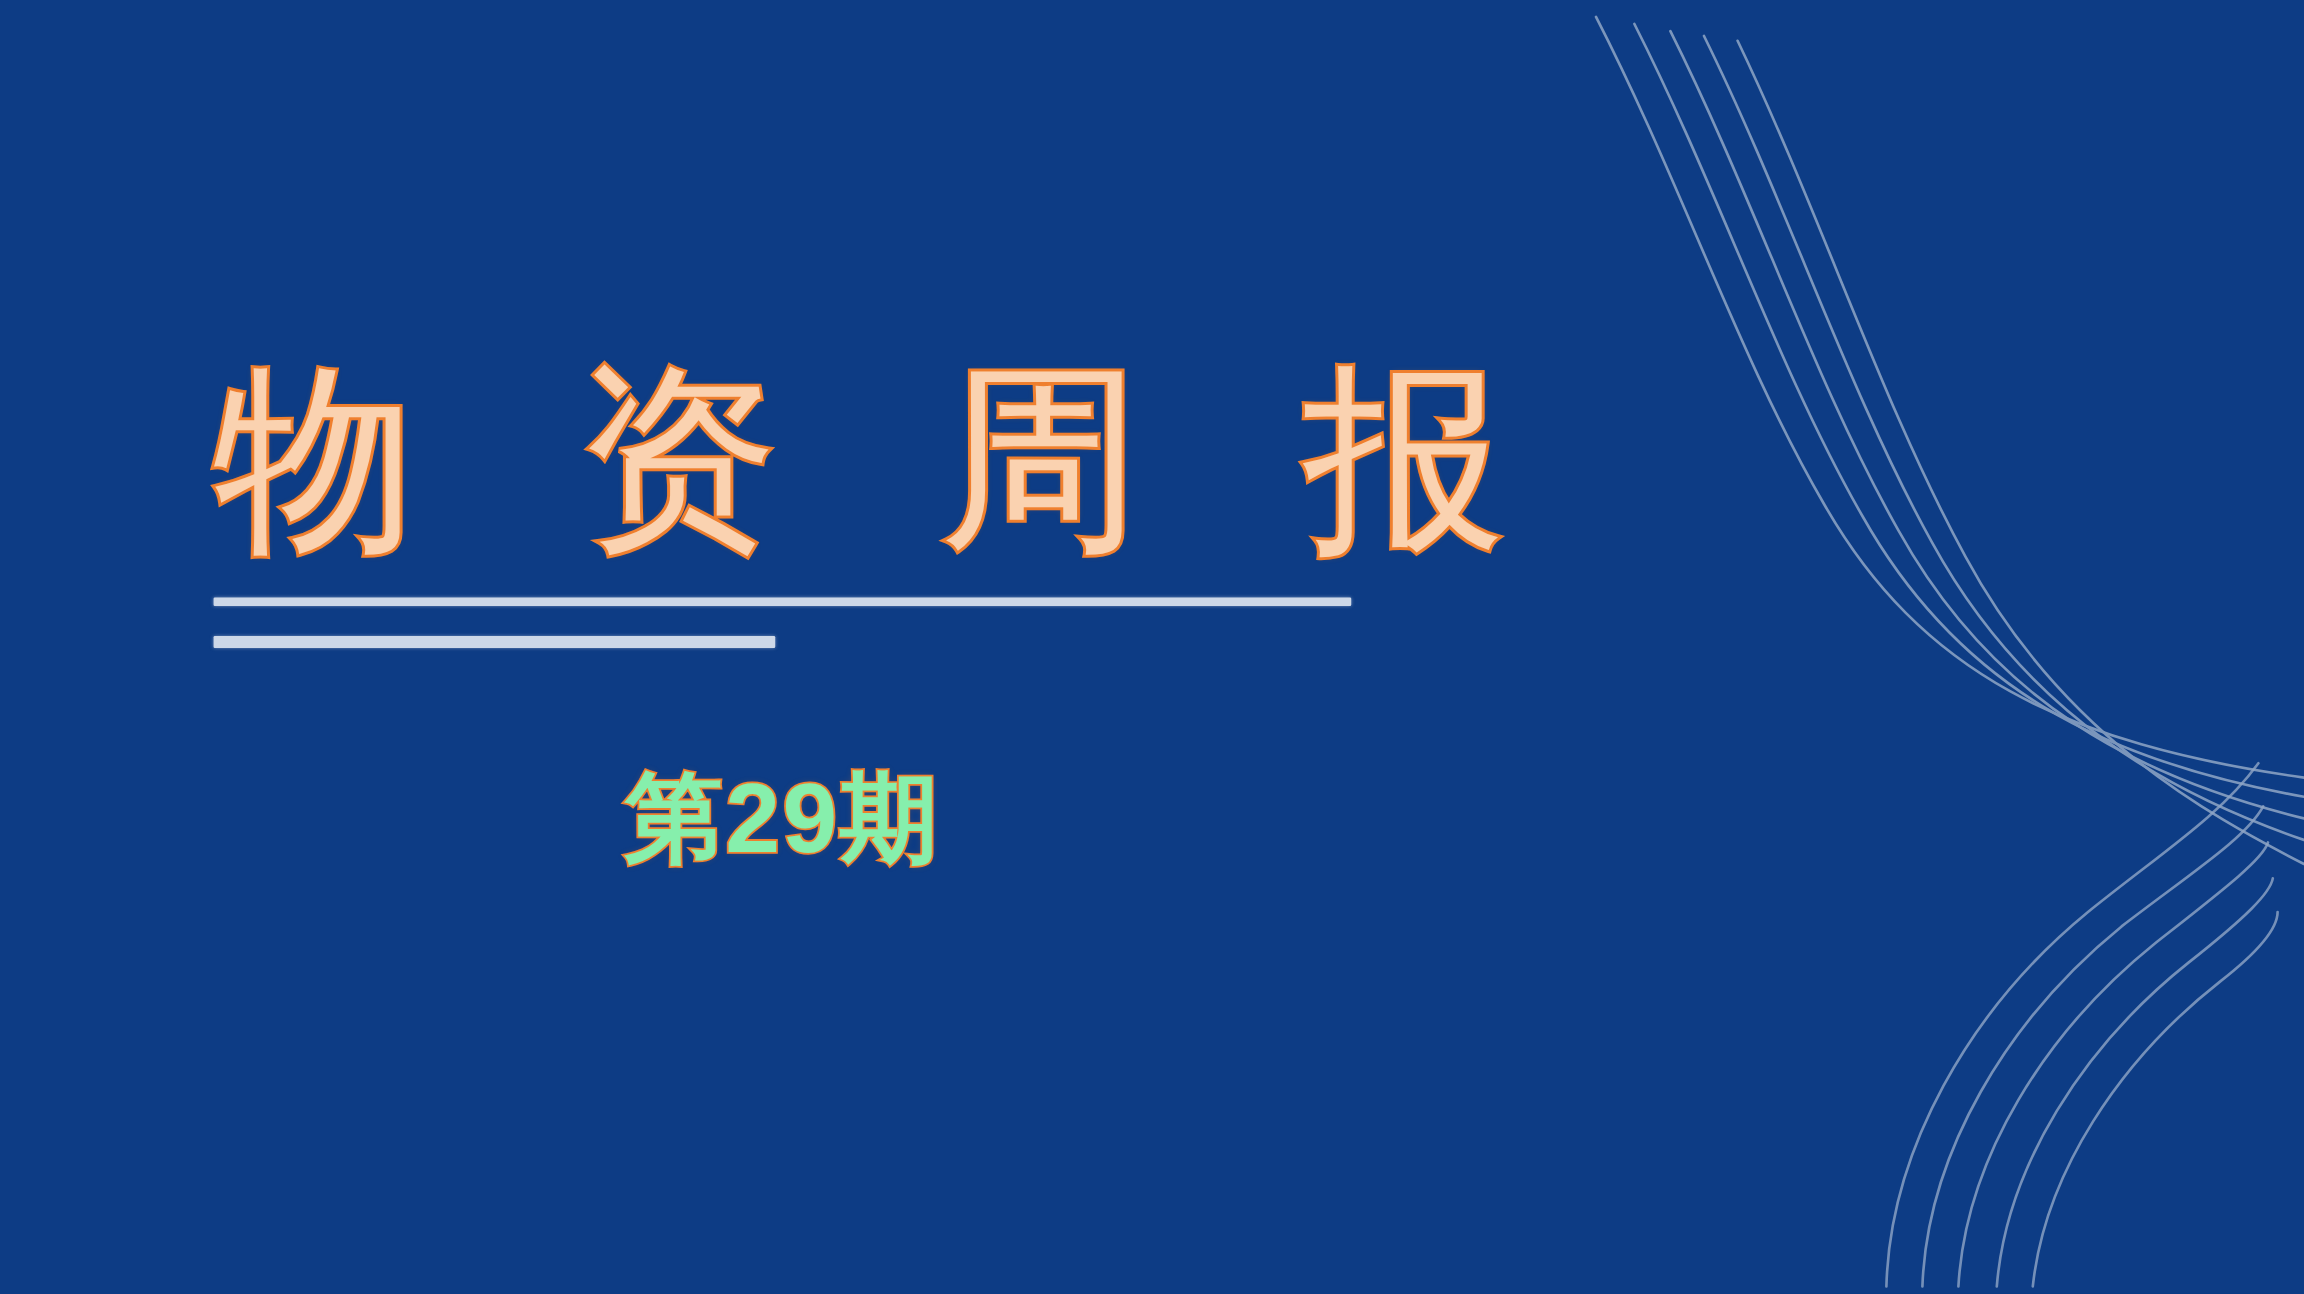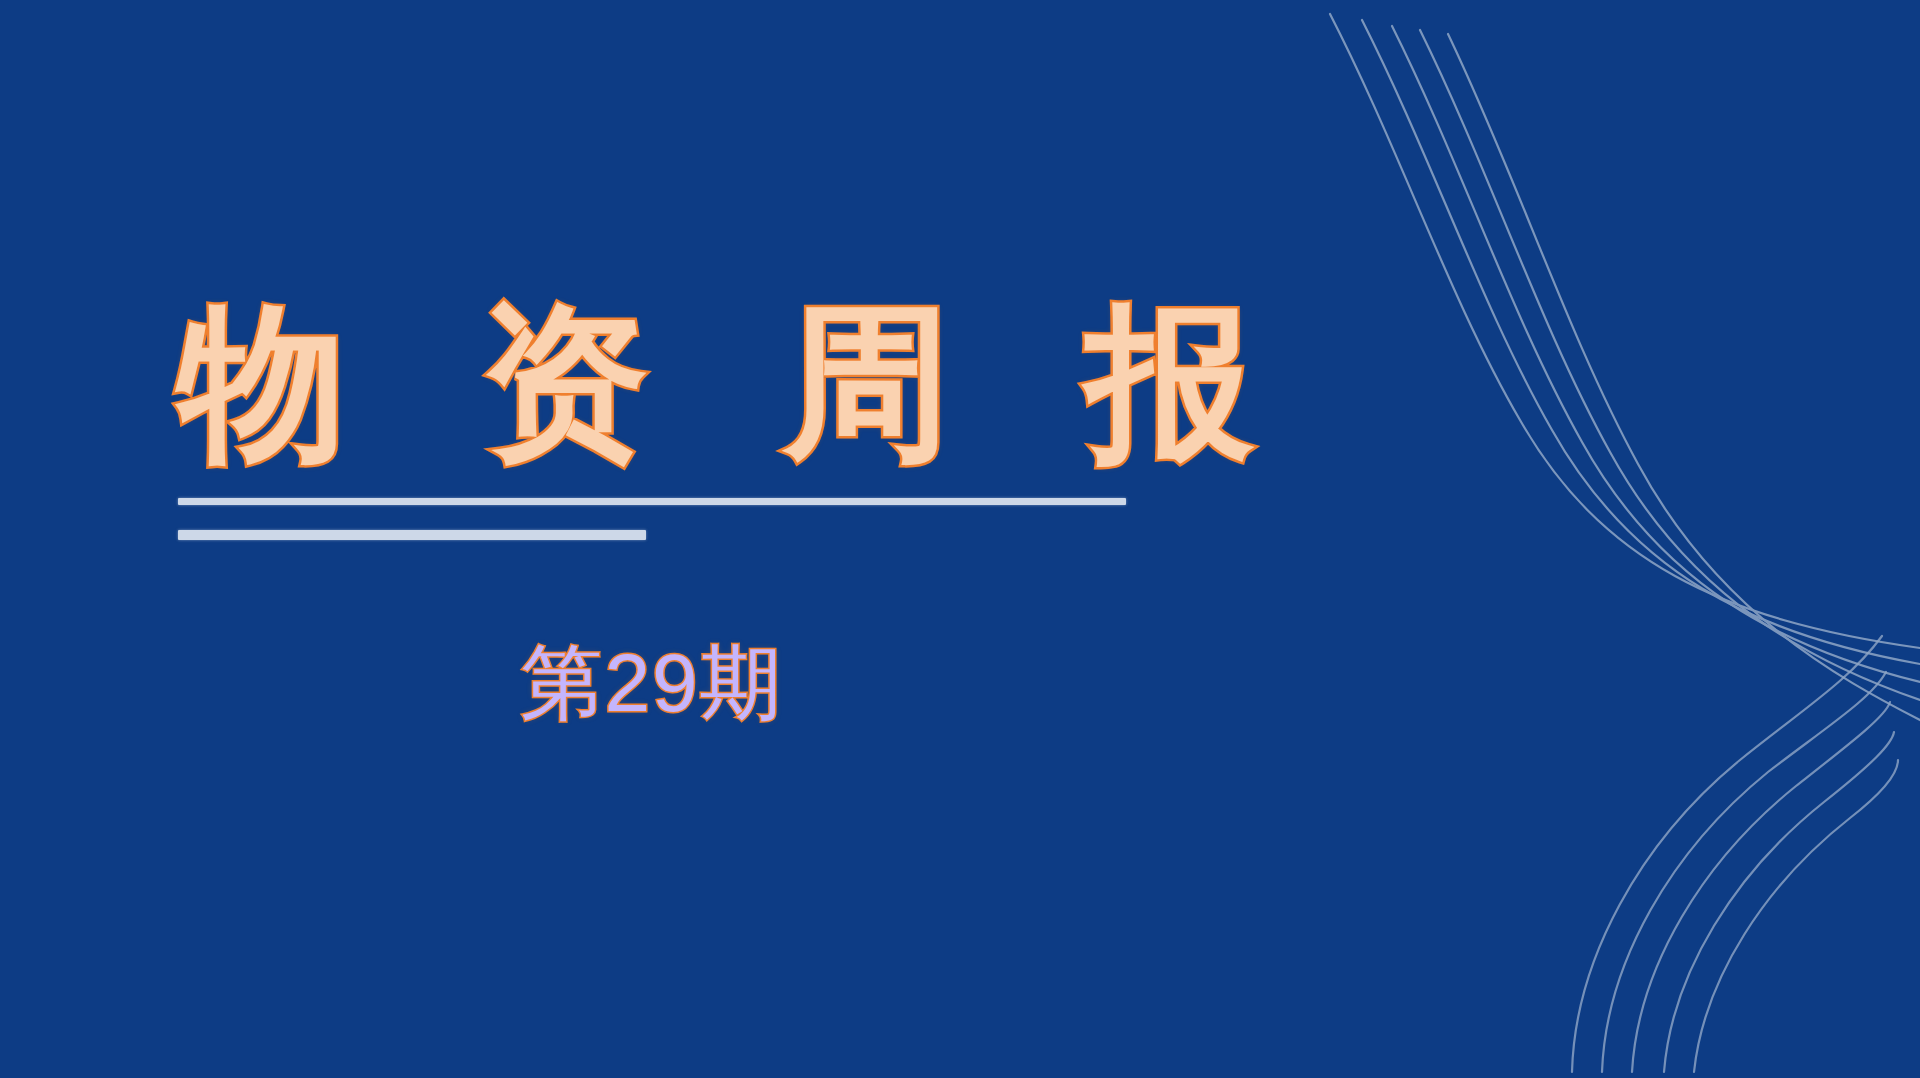--- a/index.html
+++ b/index.html
@@ -31,21 +31,21 @@
     position: absolute;
     left: 178px;
     top: 286px;
     width: 1000px;
   }
 
   .main-title {
     font-size: 168px;
     line-height: 1.16;
     letter-spacing: 44px;
-    font-weight: 700;
+    font-weight: 400;
     color: #fad2b0;
     margin: 0;
     white-space: nowrap;
     -webkit-text-stroke: 5px #f08030;
     paint-order: stroke fill;
     text-shadow:
        0 0 2px rgba(240,128,48,0.55),
        0 0 6px rgba(240,128,48,0.30);
   }
 
@@ -74,22 +74,22 @@
     position: absolute;
     left: 178px;
     top: 640px;
     width: 948px;
     text-align: center;
   }
   .subtitle {
     display: inline-block;
     font-size: 82px;
     line-height: 1.05;
-    font-weight: 400;
-    color: #c4b5fd;
+    font-weight: 700;
+    color: #86efac;
     letter-spacing: 2px;
     margin: 0;
     -webkit-text-stroke: 3px #f08030;
     paint-order: stroke fill;
     text-shadow:
        0 0 2px rgba(240,128,48,0.50),
        0 0 6px rgba(240,128,48,0.25);
   }
 </style>
 </head>

